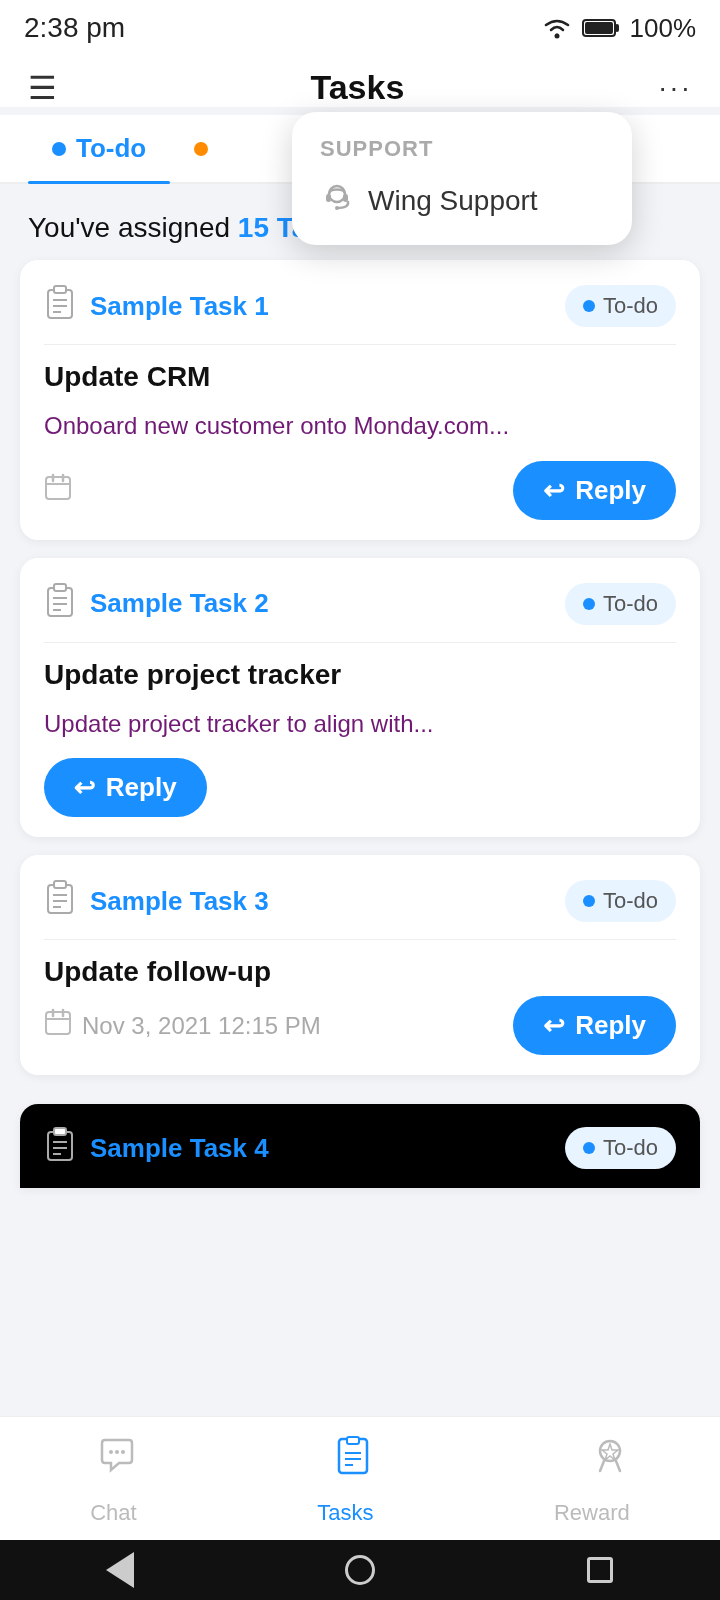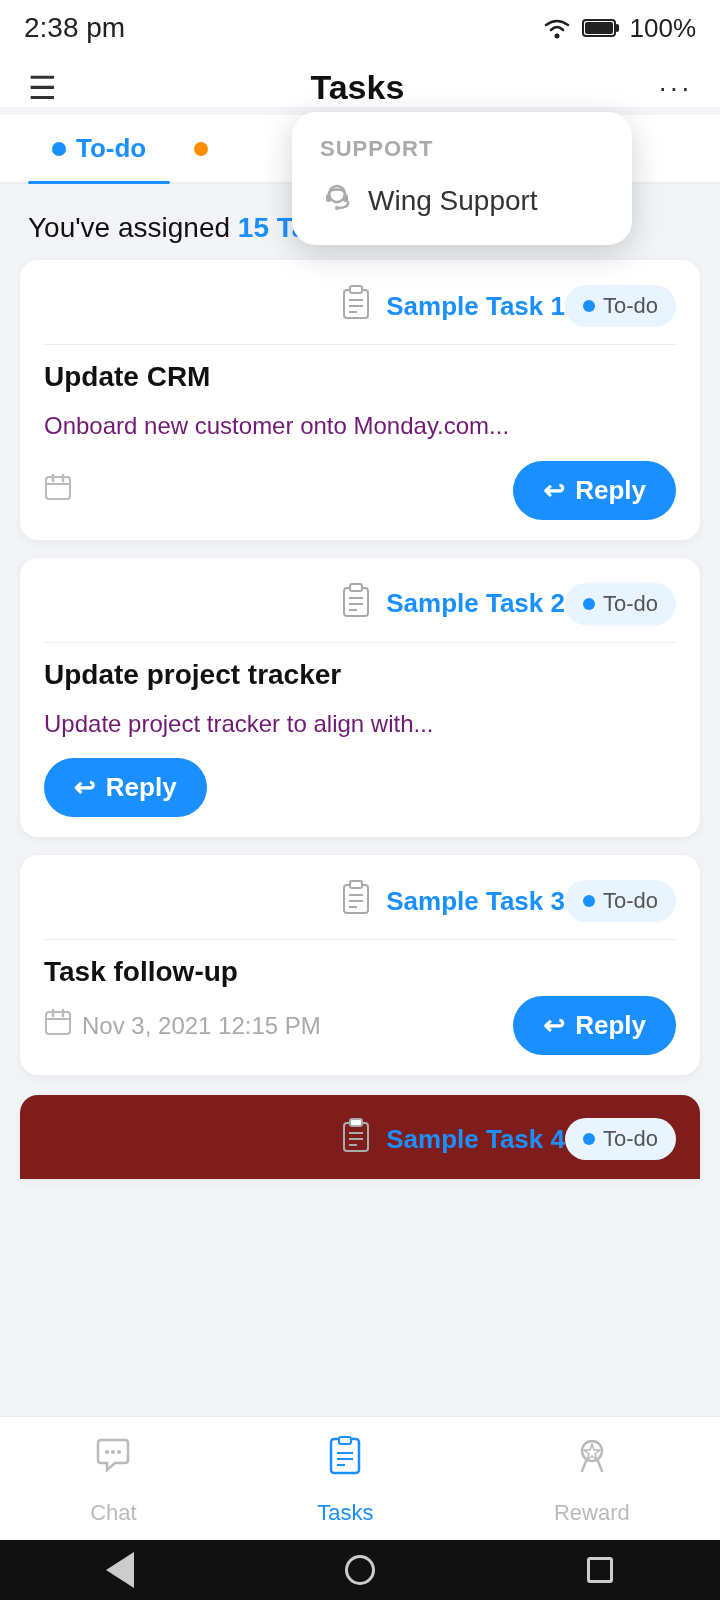--- a/index.html
+++ b/index.html
@@ -153,21 +153,21 @@
     }
     .task-card {
       background: #fff;
       border-radius: 18px;
       padding: 24px 24px 20px;
       box-shadow: 0 2px 10px rgba(0,0,0,0.06);
     }
     .task-header {
       display: flex;
       align-items: center;
-      justify-content: flex-end;
+      justify-content: space-between;
       margin-bottom: 16px;
       padding-bottom: 16px;
       border-bottom: 1px solid #eee;
     }
     .task-name-wrapper {
       display: flex;
       align-items: center;
       gap: 14px;
     }
     .task-clipboard-icon {
@@ -237,25 +237,25 @@
       align-items: center;
       gap: 10px;
       cursor: pointer;
     }
     .reply-arrow {
       font-size: 26px;
     }
 
     
     .task-card-partial {
-      background: #7f1d1d;
+      background: #000000;
       border-radius: 18px 18px 0 0;
       padding: 22px 24px 18px;
       box-shadow: 0 2px 10px rgba(0,0,0,0.06);
-      margin: 0 20px;
+      margin: 9px 20px;
     }
     .task-card-partial .task-header {
       border-bottom: none;
       margin-bottom: 0;
       padding-bottom: 0;
     }
 
     
     .bottom-nav {
       position: fixed;
@@ -265,21 +265,21 @@
       background: #fff;
       display: flex;
       justify-content: space-around;
       align-items: center;
       padding: 18px 0 14px;
       border-top: 1px solid #eee;
     }
     .nav-item {
       display: flex;
       flex-direction: column;
-      align-items: center;
+      align-items: flex-end;
       gap: 16px;
       cursor: pointer;
     }
     .nav-icon {
       font-size: 36px;
       color: #bbb;
     }
     .nav-icon.active {
       color: #1a8fff;
     }
@@ -466,21 +466,21 @@
             <line x1="9" y1="28" x2="17" y2="28" stroke="#aaa" stroke-width="2"></line>
           </svg>
         </span>
         <span class="task-name">Sample Task 3</span>
       </div>
       <div class="task-status-badge">
         <span class="badge-dot"></span>
         <span>To-do</span>
       </div>
     </div>
-    <div class="task-title">Task follow-up</div>
+    <div class="task-title">Update follow-up</div>
     <div class="task-footer">
       <div class="task-date">
         <span class="calendar-icon">
           <svg width="28" height="28" viewBox="0 0 28 28" fill="none">
             <rect x="2" y="4" width="24" height="22" rx="3" stroke="#bbb" stroke-width="2" fill="none"></rect>
             <line x1="2" y1="11" x2="26" y2="11" stroke="#bbb" stroke-width="2"></line>
             <line x1="9" y1="2" x2="9" y2="8" stroke="#bbb" stroke-width="2.5" stroke-linecap="round"></line>
             <line x1="19" y1="2" x2="19" y2="8" stroke="#bbb" stroke-width="2.5" stroke-linecap="round"></line>
           </svg>
         </span>

